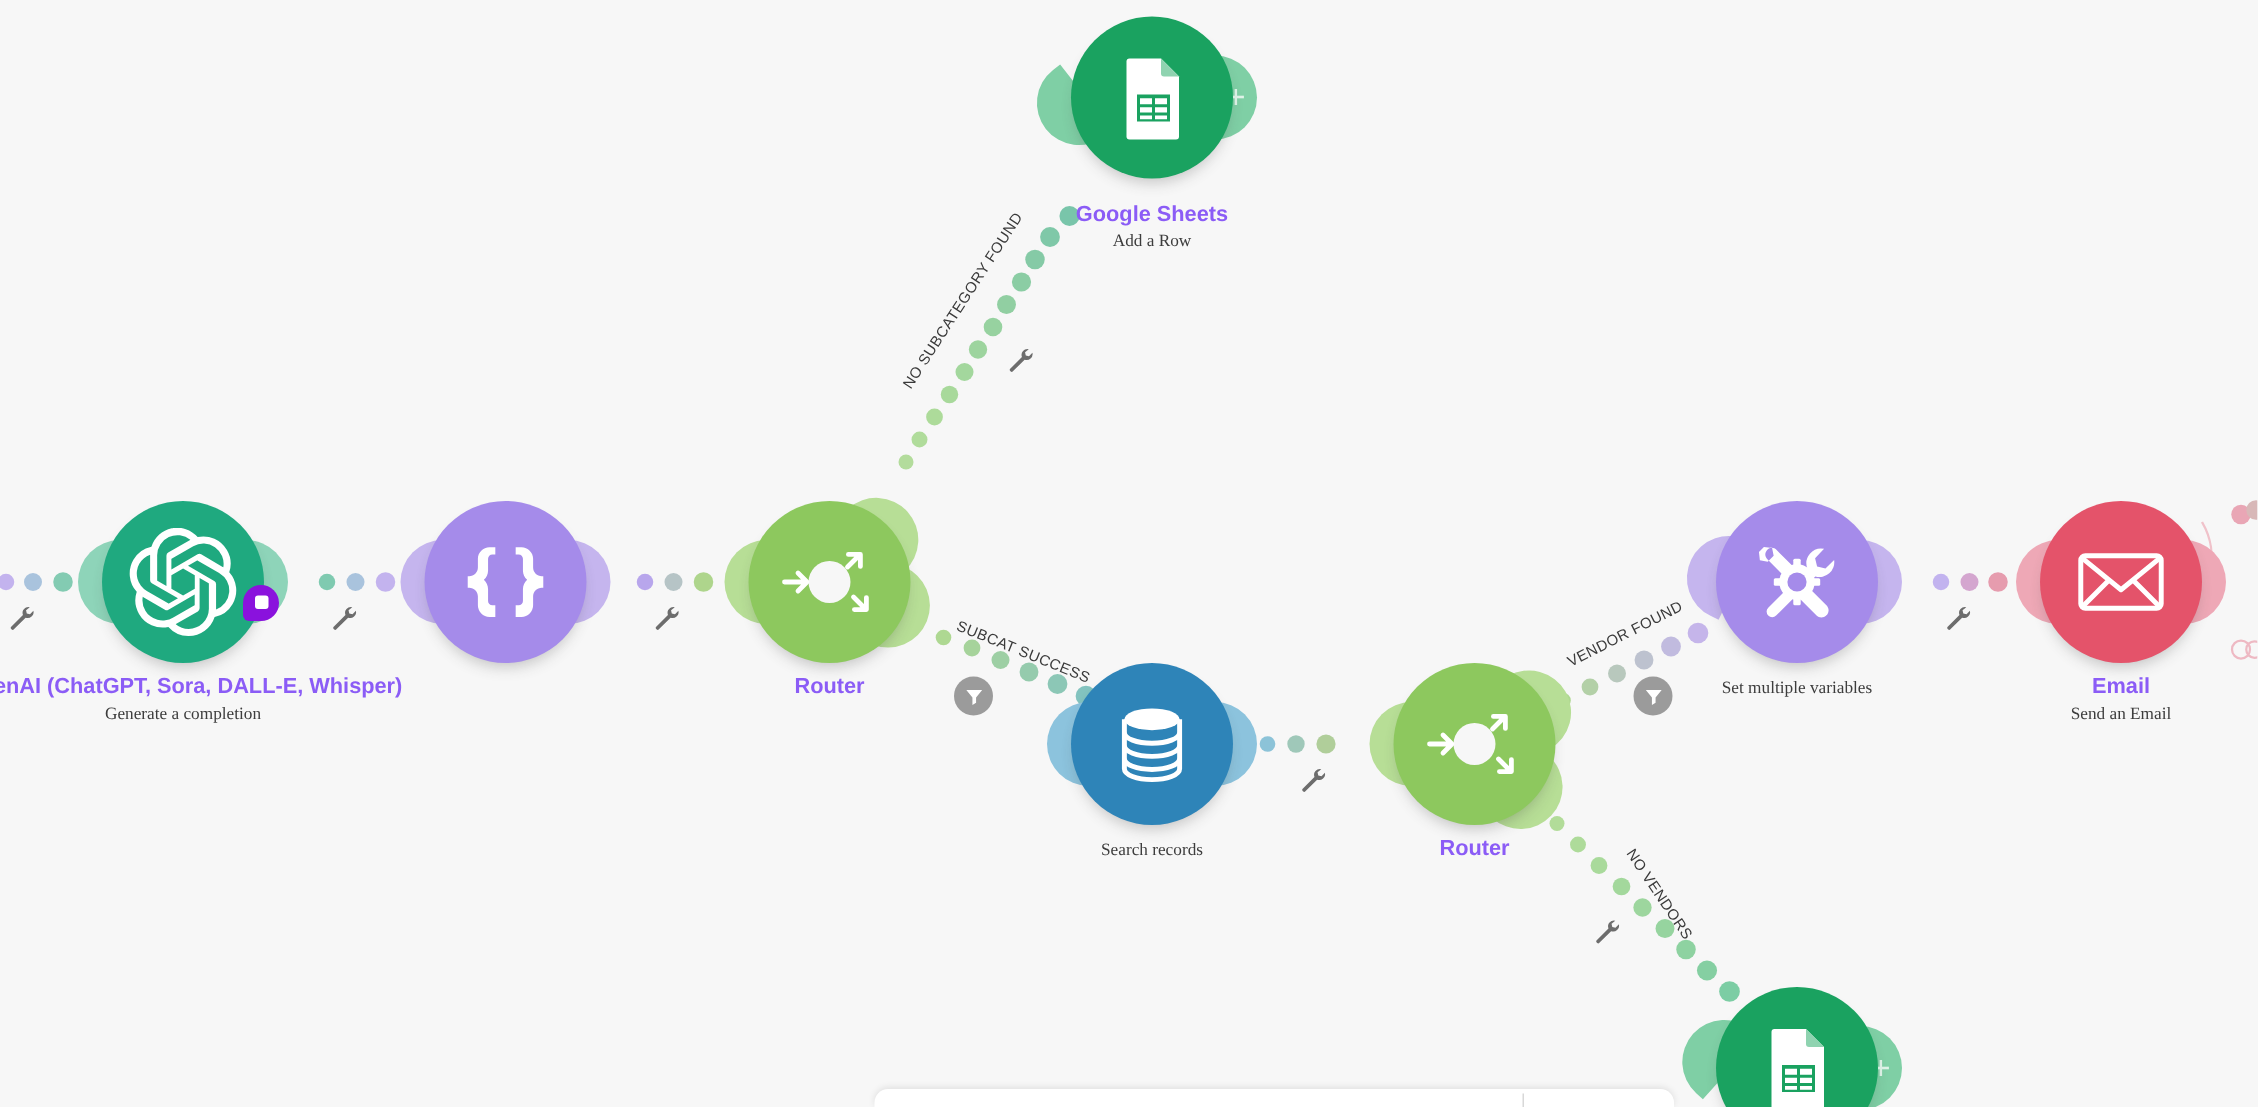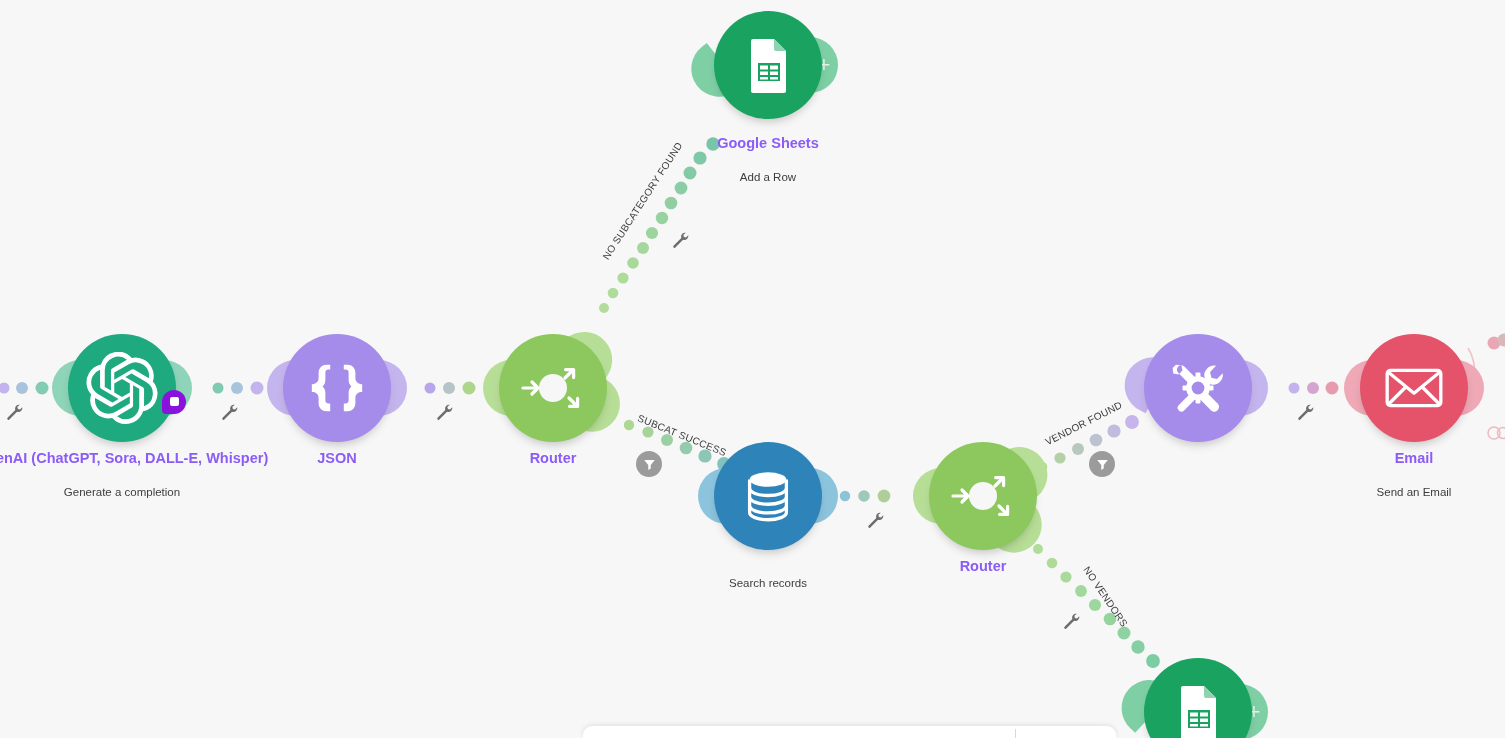--- a/index.html
+++ b/index.html
@@ -51,22 +51,23 @@
     font-size: 14.5px;
     font-weight: bold;
     color: #8b5cf6;
     line-height: 1.15;
     white-space: nowrap;
   }
   .node .caption .subtitle {
     font-size: 11.5px;
     color: #3d3d3d;
     line-height: 1.3;
-    margin-top: 18px;
+    margin-top: 2px;
     white-space: nowrap;
+    font-family: Liberation Serif, serif;
   }
   
   .stub {
     position: absolute;
     width: 34px; height: 56px;
     top: -28px;
   }
   .stub.left  { left: -70px;  border-radius: 28px 0 0 28px; }
   .stub.right { left:  36px;  border-radius: 0 28px 28px 0; }
   .stub.plus {
@@ -263,21 +264,20 @@
   <div class="node" style="left:337px; top:388px;">
     <div class="stub left" style="background:#c5b5ee;"></div>
     <div class="stub right" style="background:#c5b5ee;"></div>
     <div class="bubble" style="background:#a58bea;">
       <svg width="62" height="62" viewBox="0 0 64 64">
         <path fill="#ffffff" d="M25 8h-4c-4.4 0-8 3.6-8 8v6c0 3.3-2.7 6-6 6h-1v8h1c3.3 0 6 2.7 6 6v6c0 4.4 3.6 8 8 8h4v-8h-2c-1.7 0-3-1.3-3-3v-8c0-2.6-1.1-4.9-2.9-6.5 1.8-1.6 2.9-3.9 2.9-6.5v-8c0-1.7 1.3-3 3-3h2V8z"></path>
         <path fill="#ffffff" d="M39 8h4c4.4 0 8 3.6 8 8v6c0 3.3 2.7 6 6 6h1v8h-1c-3.3 0-6 2.7-6 6v6c0 4.4-3.6 8-8 8h-4v-8h2c1.7 0 3-1.3 3-3v-8c0-2.6 1.1-4.9 2.9-6.5-1.8-1.6-2.9-3.9-2.9-6.5v-8c0-1.7-1.3-3-3-3h-2V8z"></path>
       </svg>
     </div>
     <div class="caption">
-      <div class="title">JSON</div>
     </div>
   </div>
 
   <div class="node" style="left:553px; top:388px;">
     <div class="stub left" style="background:#b7de96;"></div>
     <div class="stub-a" style="background:#b7de96; transform:rotate(-42deg);"></div>
     <div class="stub-a" style="background:#b7de96; transform:rotate(22deg);"></div>
     <div class="bubble" style="background:#8dc85e;">
       <svg width="80" height="80" viewBox="0 0 80 80">
         <circle cx="40" cy="40" r="14" fill="#f7f7f7"></circle>
@@ -365,20 +365,21 @@
         <circle cx="32" cy="32" r="6.2" fill="#a58bea"></circle>
         <g fill="#ffffff">
           <rect x="29.6" y="17" width="4.8" height="6" rx="1"></rect>
           <rect x="29.6" y="41" width="4.8" height="6" rx="1"></rect>
           <rect x="17" y="29.6" width="6" height="4.8" rx="1"></rect>
           <rect x="41" y="29.6" width="6" height="4.8" rx="1"></rect>
         </g>
       </svg>
     </div>
     <div class="caption">
+      <div class="subtitle">Set multiple variables</div>
     </div>
   </div>
 
   <div class="node" style="left:1414px; top:388px;">
     <div class="stub left" style="background:#eea8b6;"></div>
     <div class="stub right" style="background:#eea8b6;"></div>
     <div class="bubble" style="background:#e4536a;">
       <svg width="66" height="66" viewBox="0 0 64 64">
         <rect x="6" y="15" width="52" height="34" rx="3" fill="none" stroke="#ffffff" stroke-width="3.2"></rect>
         <path d="M7.5 17 32 37 56.5 17" fill="none" stroke="#ffffff" stroke-width="3.2" stroke-linecap="round" stroke-linejoin="round"></path>

